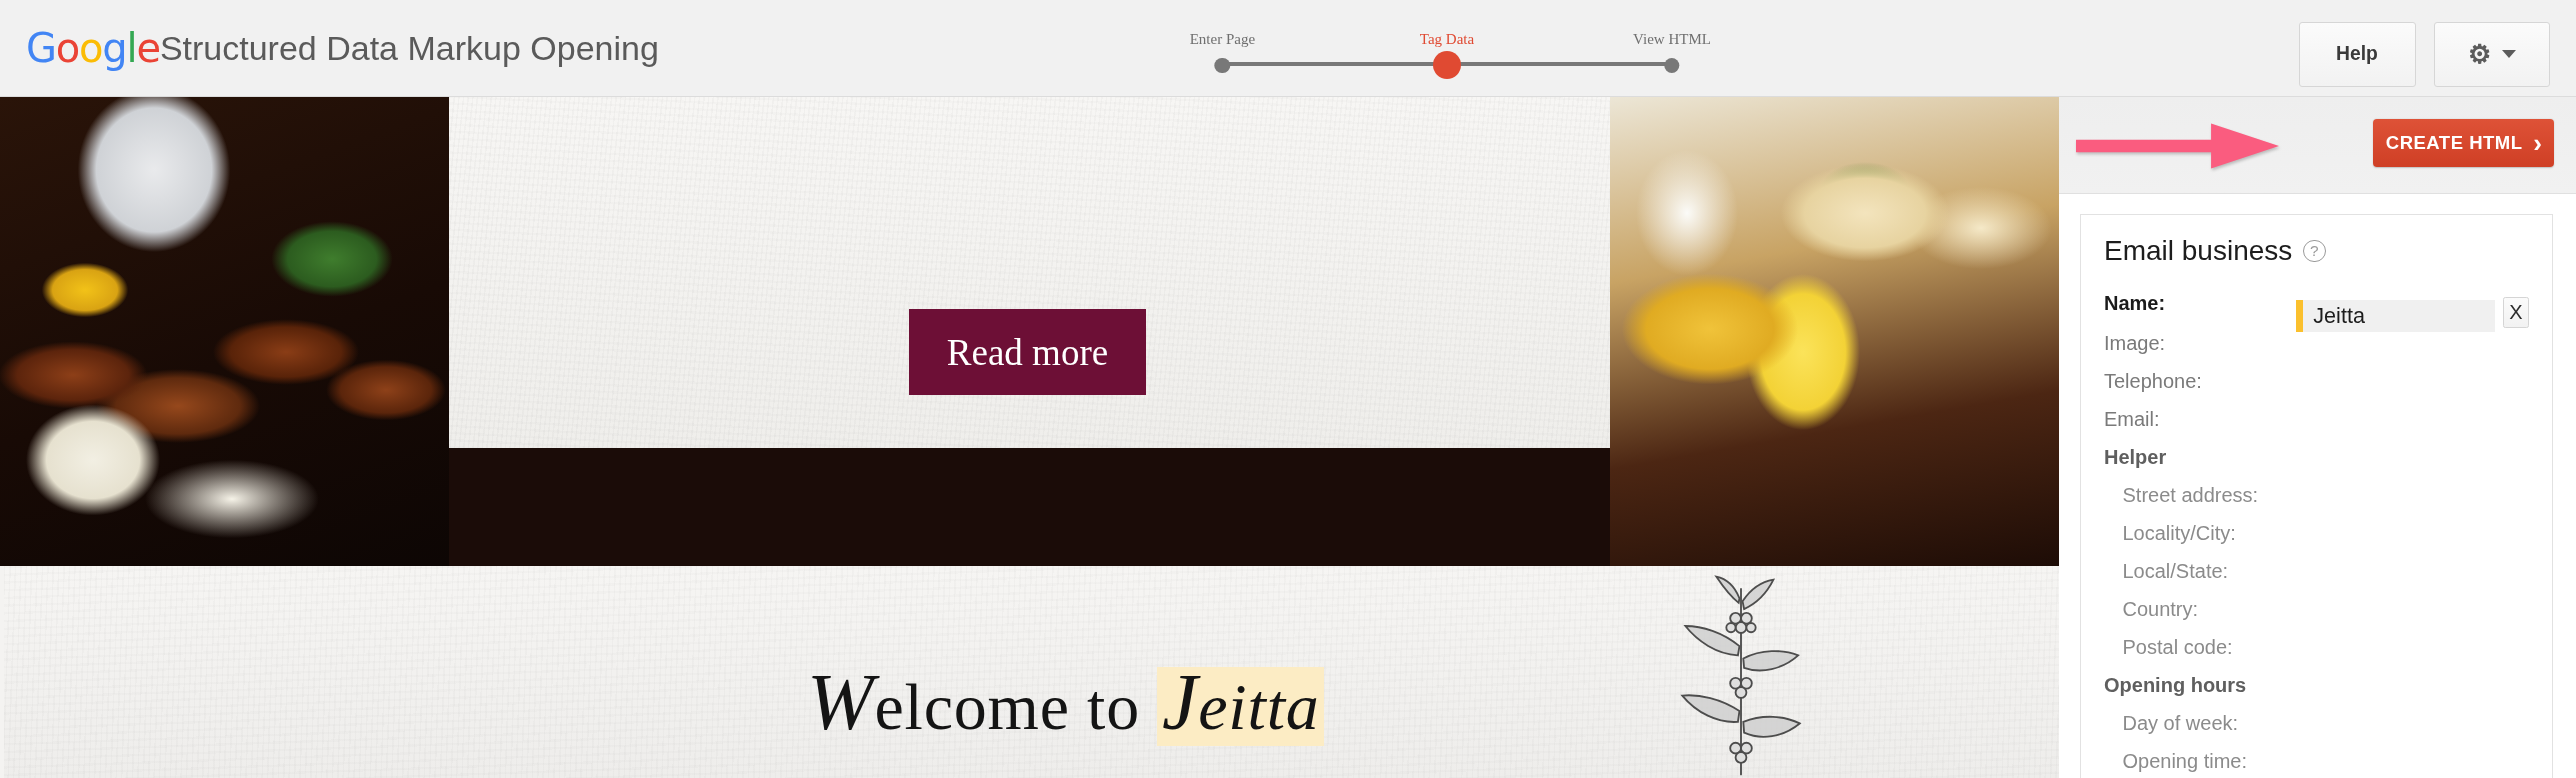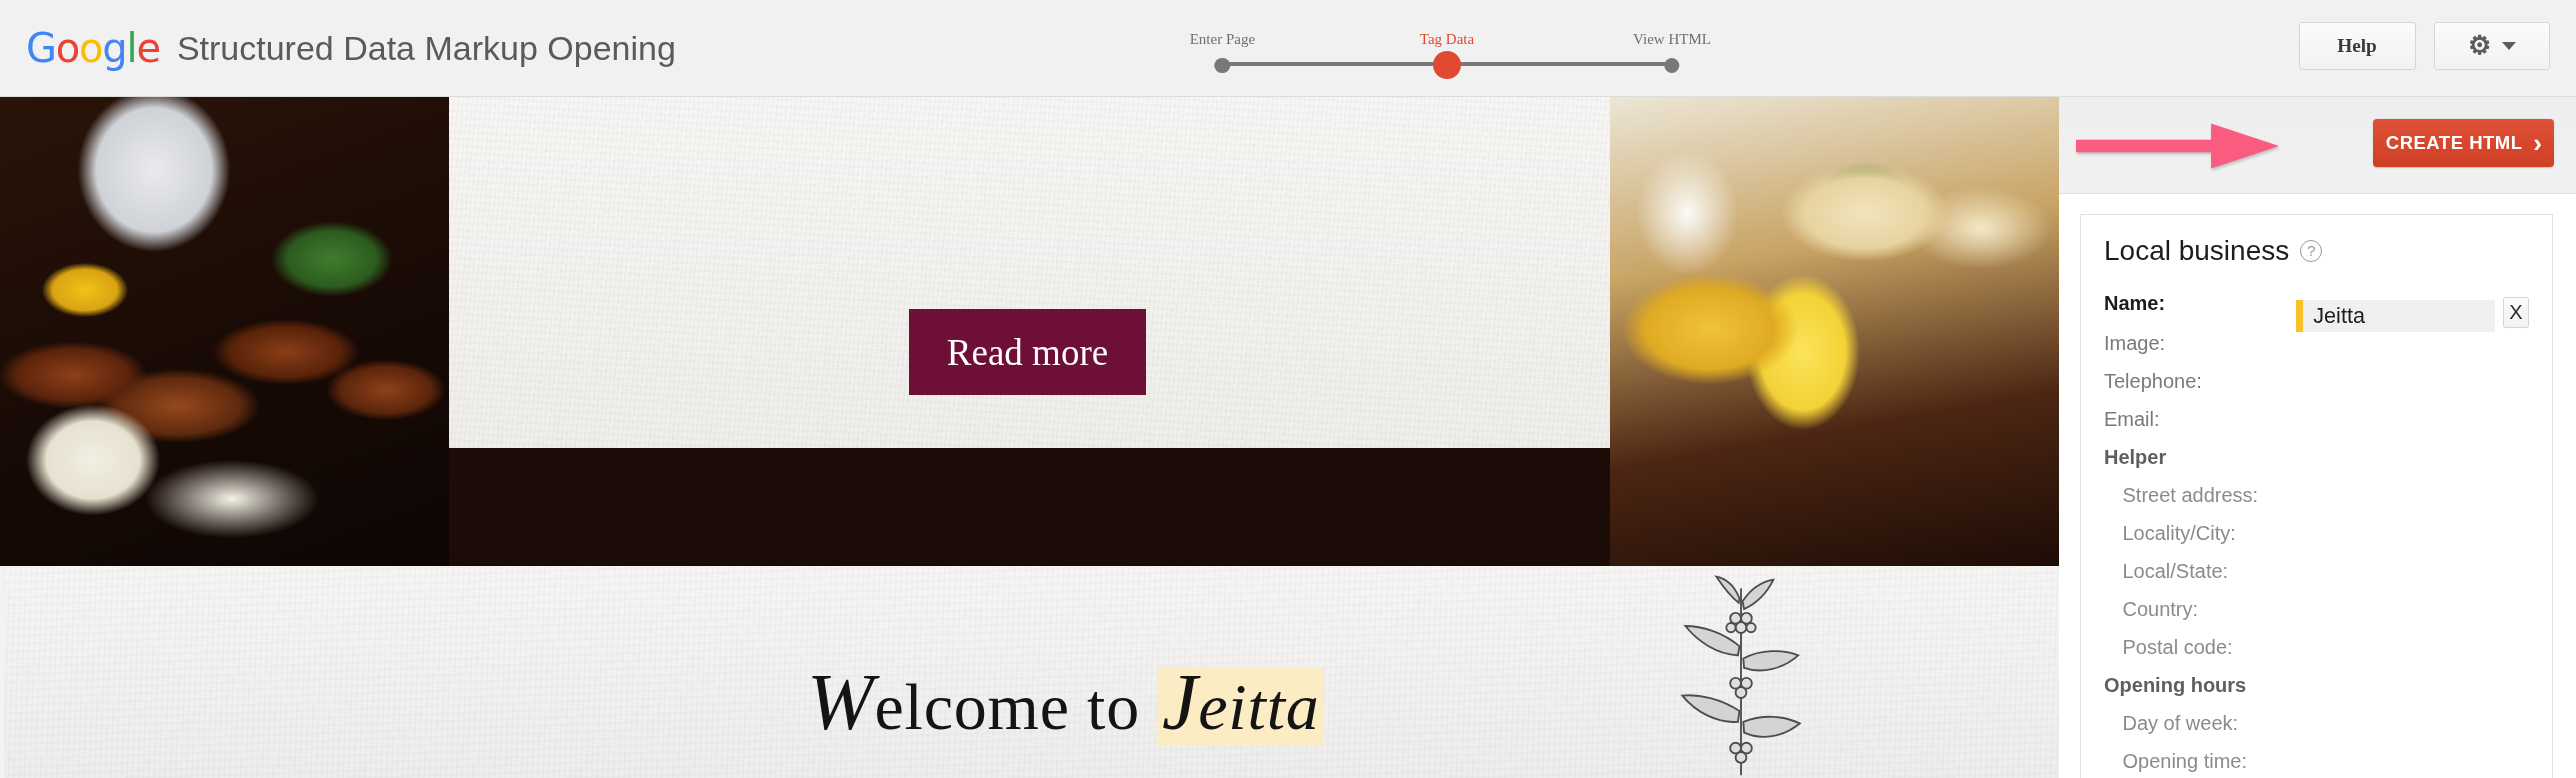--- a/index.html
+++ b/index.html
@@ -14,21 +14,20 @@
   #app-header {
     position: absolute; left: 0; top: 0;
     width: 2576px; height: 97px;
     background: #f1f1f1;
     border-bottom: 0.8px solid #dcdcdc;
     display: flex; align-items: center;
   }
   #brand-block {
     display: flex; align-items: center;
     margin-left: 26px;
-    gap: 17px;
   }
   #google-logo {
     font-family: "DejaVu Sans", sans-serif;
     font-size: 40px; letter-spacing: -1.2px;
     line-height: 1;
     white-space: nowrap;
   }
   #google-logo .g1 { color: #4285F4; }
   #google-logo .o1 { color: #EA4335; }
   #google-logo .o2 { color: #FBBC05; }
@@ -73,26 +72,26 @@
     width: 28px; height: 28px; top: -9.3px;
     background: #e04a32;
   }
 
   
   #header-actions {
     position: absolute; right: 26px; top: 21.6px;
     display: flex; align-items: center; gap: 18.5px;
   }
   .hdr-btn {
-    height: 48px;
+    height: 65px;
     background: linear-gradient(#fbfbfb,#f2f2f2);
     border: 0.8px solid #d6d6d6; border-radius: 3.1px;
     display: flex; align-items: center; justify-content: center;
     cursor: pointer;
-    font-size: 19.3px; font-weight: bold; color: #3a3a3a; font-family: Liberation Serif, serif;
+    font-size: 19.3px; font-weight: bold; color: #3a3a3a;
   }
   #help-button { width: 117px; }
   #settings-button { width: 116px; gap: 10.8px; }
   #gear-glyph { font-size: 26px; color: #5c5c5c; line-height: 1; }
   #gear-caret {
     width: 0; height: 0;
     border-left: 7px solid transparent;
     border-right: 7px solid transparent;
     border-top: 8.5px solid #5c5c5c;
   }
@@ -390,21 +389,21 @@
         <path d="M0 23 L175 23 L175 2 L263 31 L175 60 L175 39 L0 39 Z" fill="#fa5c7f"></path>
       </svg>
       <div id="create-html-button">
         <span id="create-html-label">CREATE HTML</span>
         <span id="create-html-chevron">›</span>
       </div>
     </div>
 
     <div id="entity-card">
       <div id="entity-header">
-        <span id="entity-type-title">Local business</span>
+        <span id="entity-type-title">Email business</span>
         <span id="entity-help-icon">?</span>
       </div>
       <div id="property-list">
           <div class="prop-row filled">
             <span class="prop-label">Name:</span>
             <span class="prop-value-wrap">
               <span class="prop-value-box" style="border-left-color: rgb(251, 192, 45);">
                 <span class="prop-value-text">Jeitta</span>
               </span>
               <span class="prop-remove-button">X</span>

